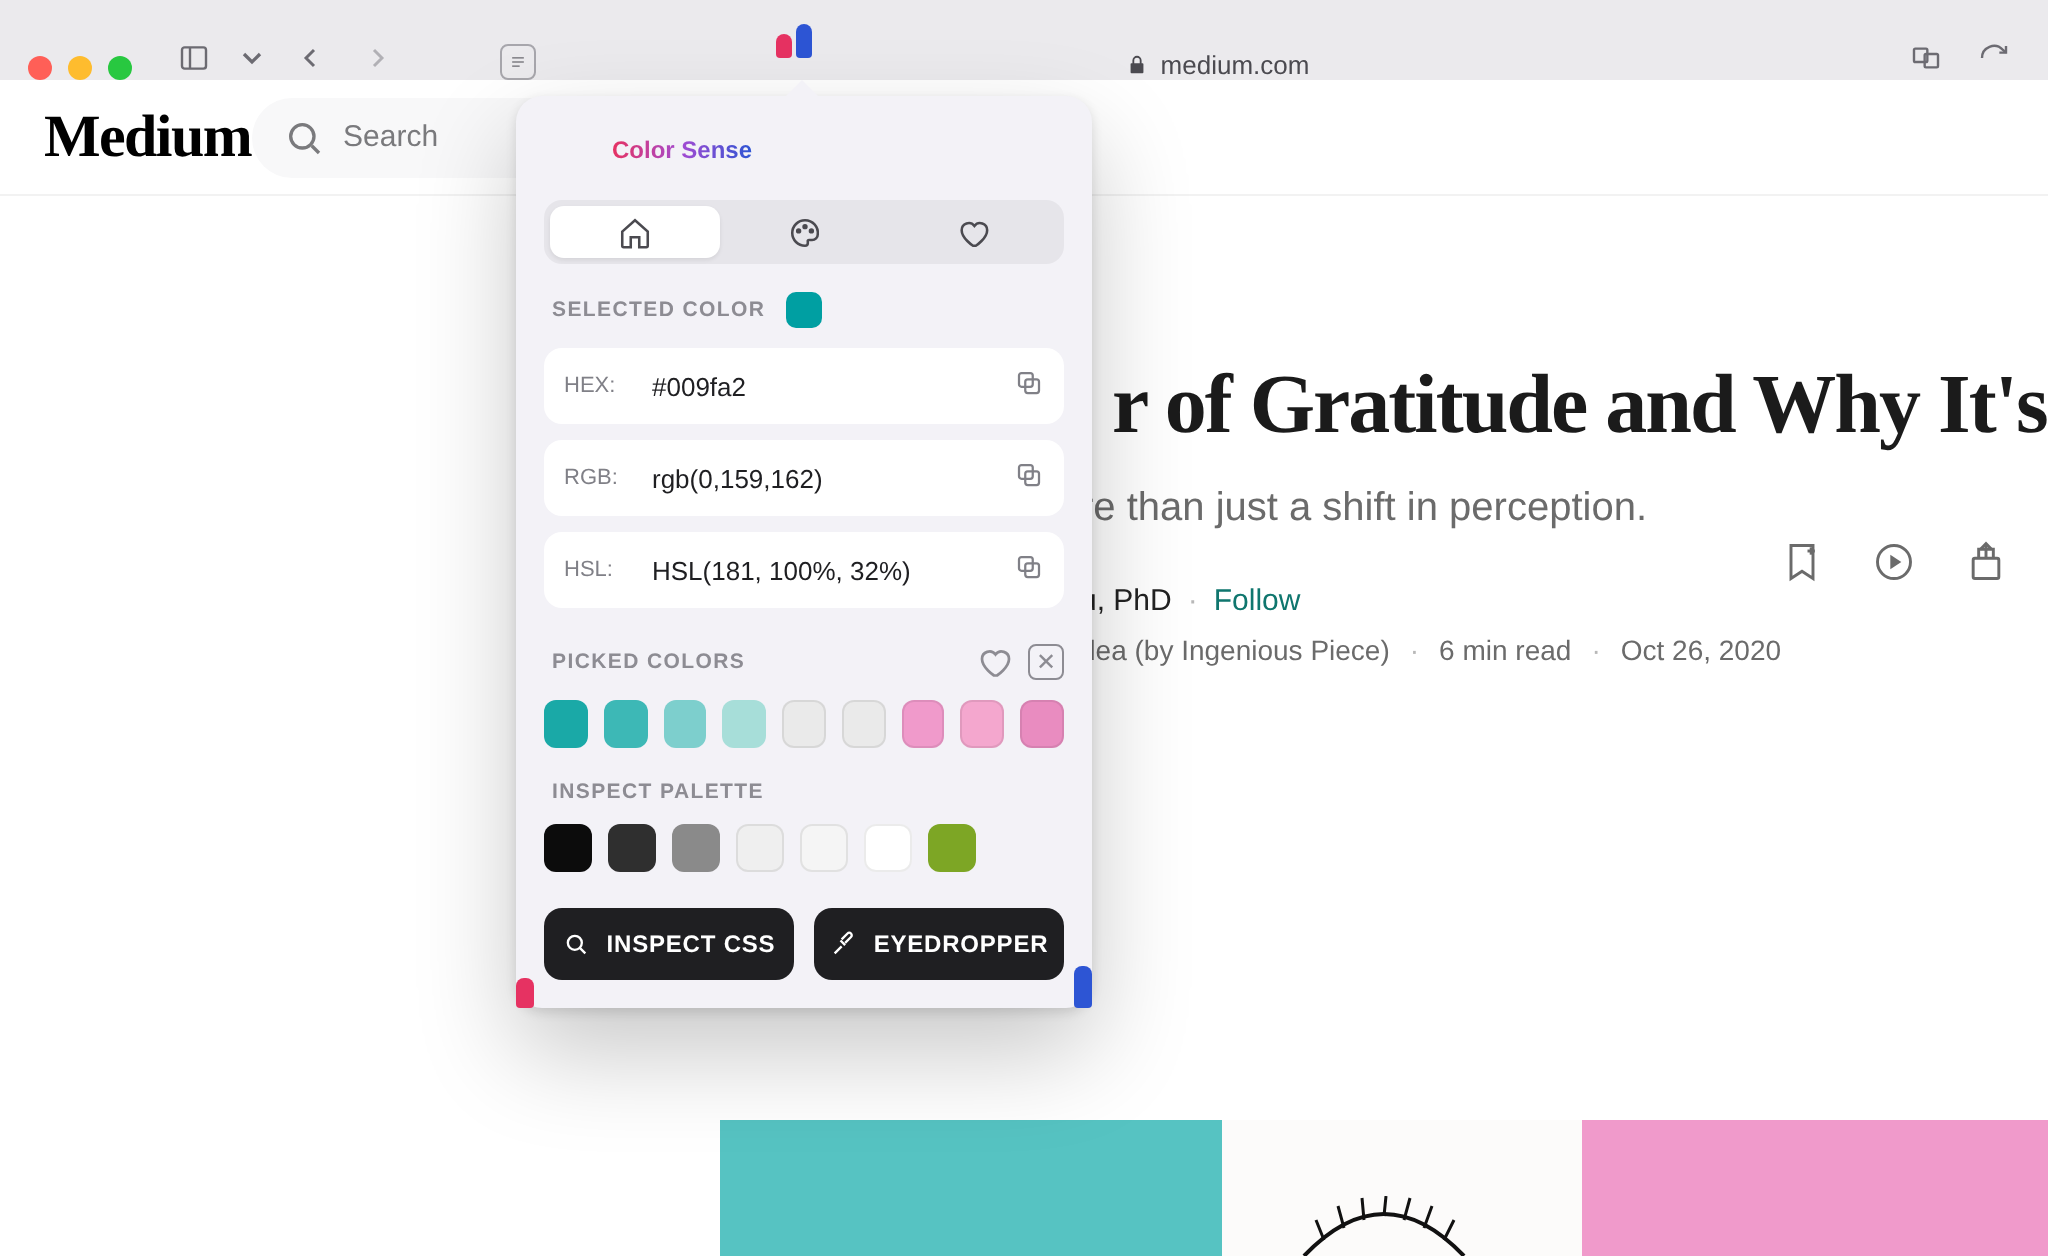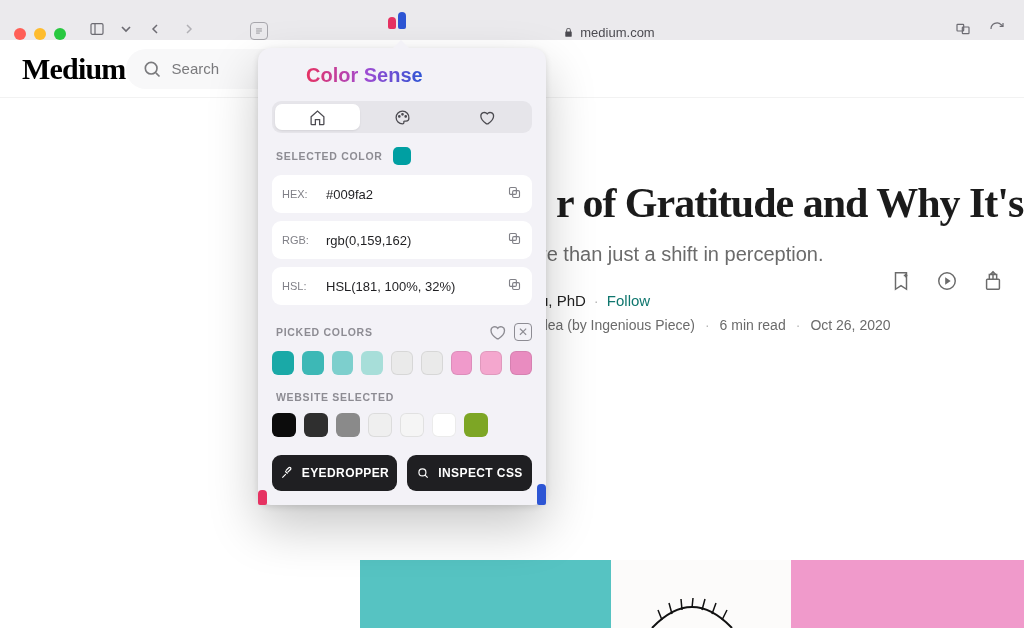--- a/index.html
+++ b/index.html
@@ -126,21 +126,21 @@
   }
   .popover::before{
     content:""; position:absolute; top:-8px; left:134px;
     border:9px solid transparent; border-bottom-color:#f3f2f7; border-top:none;
   }
   .pop-head { display:flex; align-items:center; gap:8px; padding:0 4px 10px;}
   .pop-head .logo-mark{ width:22px; height:22px;}
   .pop-head .logo-mark::before{height:15px;width:9px;}
   .pop-head .logo-mark::after{height:21px;width:9px;}
   .brand-name {
-    font-weight:600; font-size:20px;
+    font-weight:600; font-size:12px;
     background:linear-gradient(90deg,#e63262,#a24bd2,#2d55d4);
     -webkit-background-clip:text; background-clip:text; color:transparent;
   }
   .seg {
     display:flex; background:#e6e5ea; border-radius:9px; padding:3px;
     margin: 4px 0 14px;
   }
   .seg-btn{
     flex:1; height:26px; border-radius:7px; display:flex;
     align-items:center; justify-content:center; color:#4b4a50;
@@ -385,40 +385,40 @@
       <div class="swatch" style="background: rgb(125, 207, 205);"></div>
       <div class="swatch" style="background: rgb(167, 222, 217);"></div>
       <div class="swatch b" style="background: rgb(234, 234, 234);"></div>
       <div class="swatch b" style="background: rgb(234, 234, 234);"></div>
       <div class="swatch b" style="background: rgb(240, 154, 203);"></div>
       <div class="swatch b" style="background: rgb(244, 167, 206);"></div>
       <div class="swatch b" style="background: rgb(233, 140, 192);"></div>
     </div>
 
   <div class="sec-head" style="margin-top:16px">
-    <div class="label">WEBSITE SELECTED</div>
+    <div class="label">INSPECT PALETTE</div>
   </div>
   <div class="swatches" id="palette">
       <div class="swatch" style="background: rgb(12, 12, 12);"></div>
       <div class="swatch" style="background: rgb(47, 47, 47);"></div>
       <div class="swatch" style="background: rgb(138, 138, 138);"></div>
       <div class="swatch b" style="background: rgb(239, 239, 239);"></div>
       <div class="swatch b" style="background: rgb(245, 245, 245);"></div>
       <div class="swatch b" style="background: rgb(255, 255, 255);"></div>
       <div class="swatch" style="background: rgb(125, 166, 37);"></div>
     </div>
 
   <div class="actions">
     <button class="btn">
       <svg viewBox="0 0 24 24" fill="none" stroke="currentColor" stroke-width="2">
-          <path d="M4 20l6-6m3-3l5-5a2 2 0 10-3-3l-5 5m-1 1l4 4"></path>
-        </svg>
-      <span>EYEDROPPER</span>
+          <circle cx="11" cy="11" r="6"></circle>
+          <line x1="20" y1="20" x2="15.5" y2="15.5"></line>
+        </svg>
+      <span>INSPECT CSS</span>
     </button>
     <button class="btn">
       <svg viewBox="0 0 24 24" fill="none" stroke="currentColor" stroke-width="2">
-          <circle cx="11" cy="11" r="6"></circle>
-          <line x1="20" y1="20" x2="15.5" y2="15.5"></line>
-        </svg>
-      <span>INSPECT CSS</span>
+          <path d="M4 20l6-6m3-3l5-5a2 2 0 10-3-3l-5 5m-1 1l4 4"></path>
+        </svg>
+      <span>EYEDROPPER</span>
     </button>
   </div>
 </div>
 
 </body></html>

